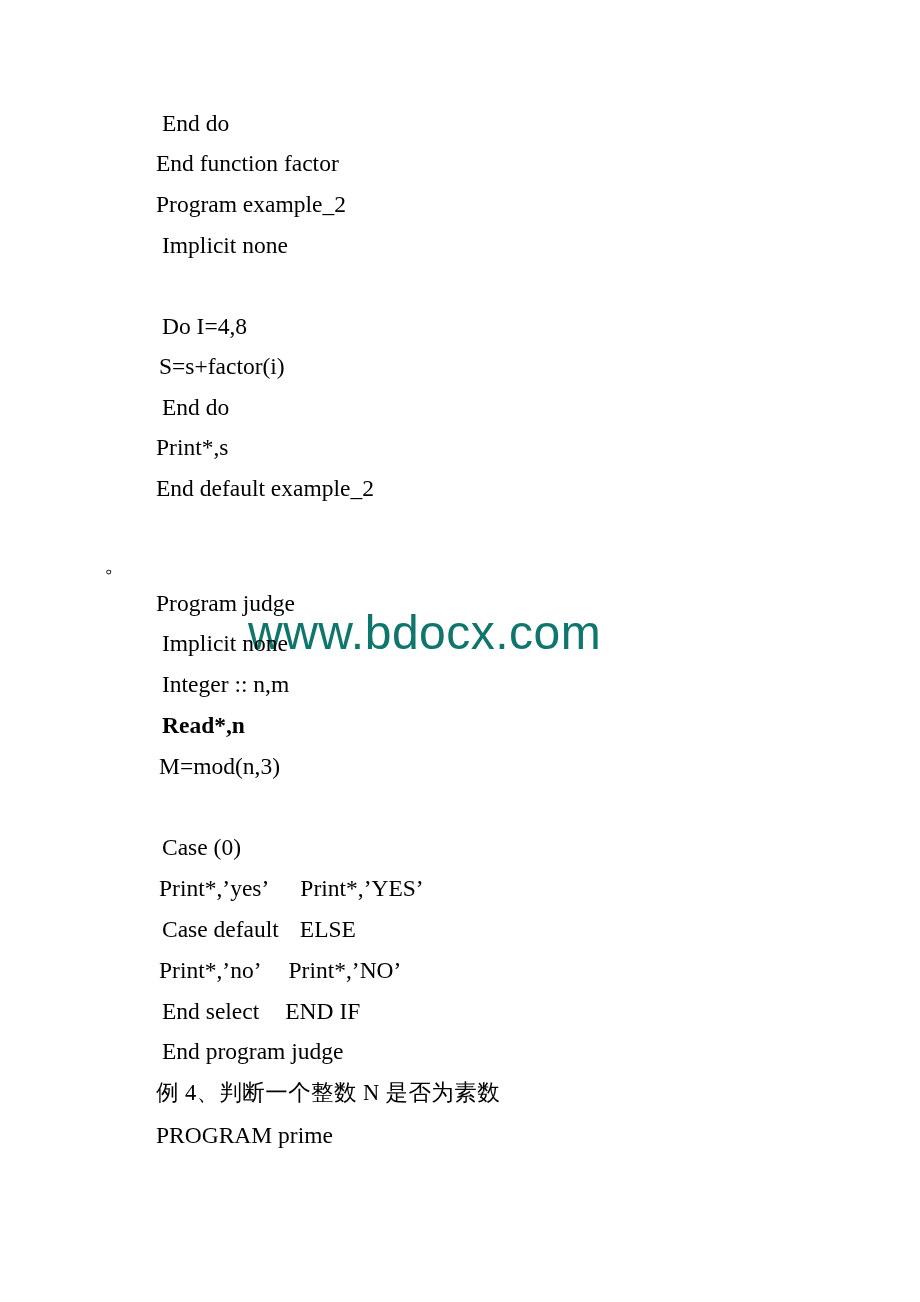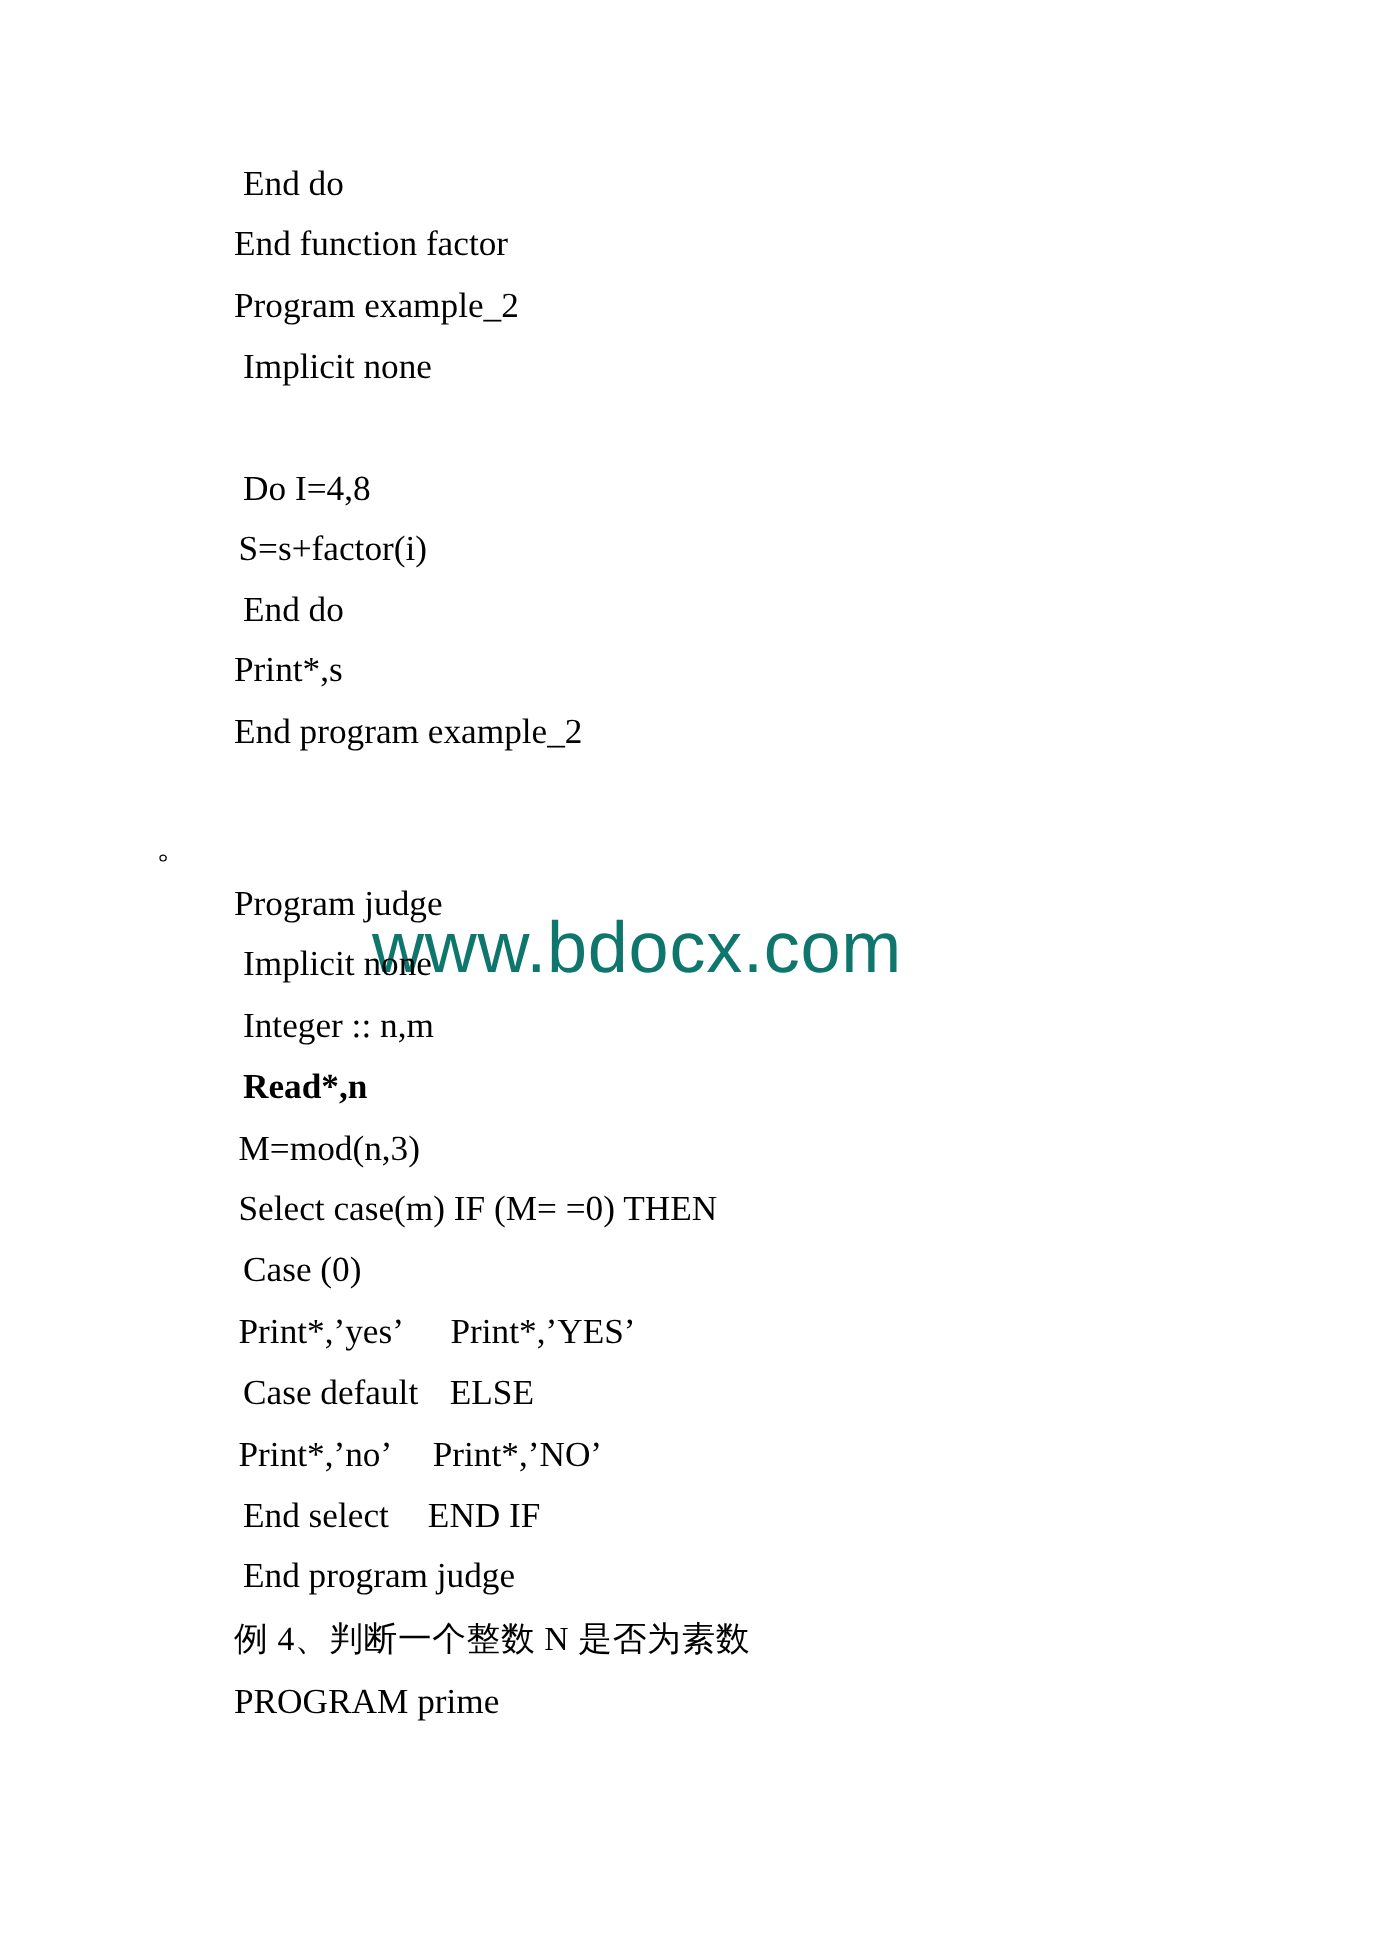--- a/index.html
+++ b/index.html
@@ -67,28 +67,27 @@
 
   <div class="doc-body">
       <div class="line" style="left: 162px; top: 110px;"><span>End do</span></div>
       <div class="line" style="left: 156px; top: 150px;"><span>End function factor</span></div>
       <div class="line" style="left: 156px; top: 191px;"><span>Program example_2</span></div>
       <div class="line" style="left: 162px; top: 232px;"><span>Implicit none</span></div>
       <div class="line" style="left: 162px; top: 313px;"><span>Do I=4,8</span></div>
       <div class="line" style="left: 159px; top: 353px;"><span>S=s+factor(i)</span></div>
       <div class="line" style="left: 162px; top: 394px;"><span>End do</span></div>
       <div class="line" style="left: 156px; top: 434px;"><span>Print*,s</span></div>
-      <div class="line" style="left: 156px; top: 475px;"><span>End program example_2</span></div>
+      <div class="line" style="left: 156px; top: 475px;"><span>End default example_2</span></div>
       <div class="line cn" style="left: 104px; top: 552px;"><span>。</span></div>
       <div class="line" style="left: 156px; top: 590px;"><span>Program judge</span></div>
       <div class="line" style="left: 162px; top: 630px;"><span>Implicit none</span></div>
       <div class="line" style="left: 162px; top: 671px;"><span>Integer :: n,m</span></div>
       <div class="line bold" style="left: 162px; top: 712px;"><span>Read*,n</span></div>
       <div class="line" style="left: 159px; top: 753px;"><span>M=mod(n,3)</span></div>
-      <div class="line" style="left: 159px; top: 793px;"><span>Select case(m) IF (M= =0) THEN</span></div>
       <div class="line" style="left: 162px; top: 834px;"><span>Case (0)</span></div>
       <div class="line" style="left: 159px; top: 875px;"><span>Print*,’yes’</span><span class="col2" style="margin-left: 31px;">Print*,’YES’</span></div>
       <div class="line" style="left: 162px; top: 916px;"><span>Case default</span><span class="col2" style="margin-left: 21px;">ELSE</span></div>
       <div class="line" style="left: 159px; top: 957px;"><span>Print*,’no’</span><span class="col2" style="margin-left: 27px;">Print*,’NO’</span></div>
       <div class="line" style="left: 162px; top: 998px;"><span>End select</span><span class="col2" style="margin-left: 26px;">END IF</span></div>
       <div class="line" style="left: 162px; top: 1038px;"><span>End program judge</span></div>
       <div class="line cn" style="left: 156px; top: 1080px;"><span>例 4、判断一个整数 N 是否为素数</span></div>
       <div class="line" style="left: 156px; top: 1122px;"><span>PROGRAM prime</span></div>
     </div>
 

